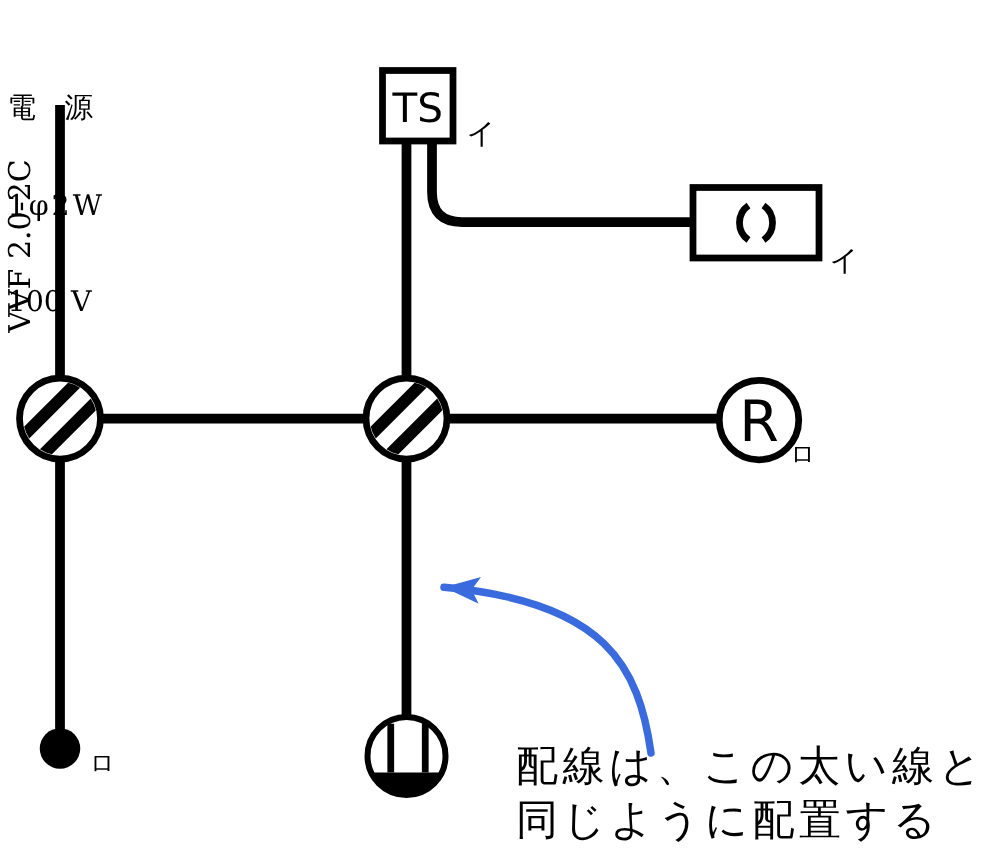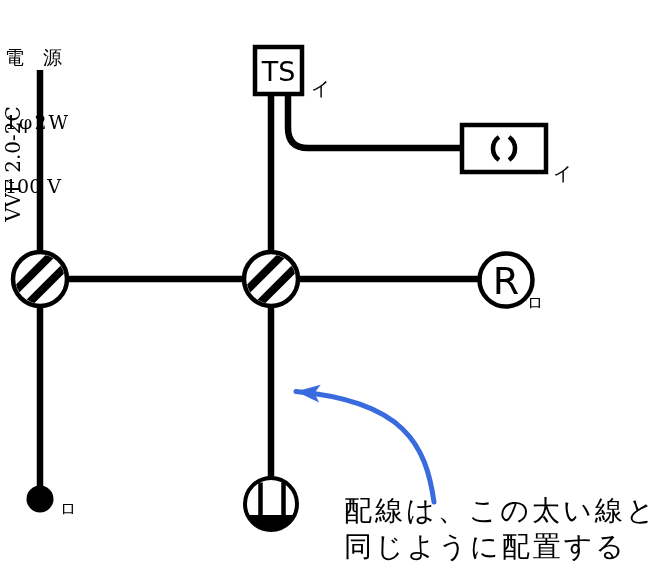--- a/index.html
+++ b/index.html
@@ -1,18 +1,18 @@
 <!DOCTYPE html>
 <html><head>
 <meta charset="utf-8">
 <style>
   html,body{margin:0;padding:0;background:#ffffff;}
   .canvas{position:relative;width:668px;height:578px;background:#ffffff;overflow:hidden;
           font-family:"DejaVu Serif","Liberation Serif",serif;}
-  .power-block{position:absolute;left:5px;top:4px;color:#000;font-size:19px;line-height:21.5px;white-space:pre;}
+  .power-block{position:absolute;left:5px;top:19px;color:#000;font-size:19px;line-height:21.5px;white-space:pre;}
   .power-block .phase{letter-spacing:2px;}
   svg{position:absolute;left:0;top:0;}
   svg text{font-family:"DejaVu Serif","Liberation Serif",serif;fill:#000;}
   text.dev{font-family:"DejaVu Sans","Liberation Sans",sans-serif;}
   text.annot{font-family:"DejaVu Sans","Liberation Sans",sans-serif;letter-spacing:3px;}
 </style>
 </head>
 <body>
 
 <div class="canvas">

